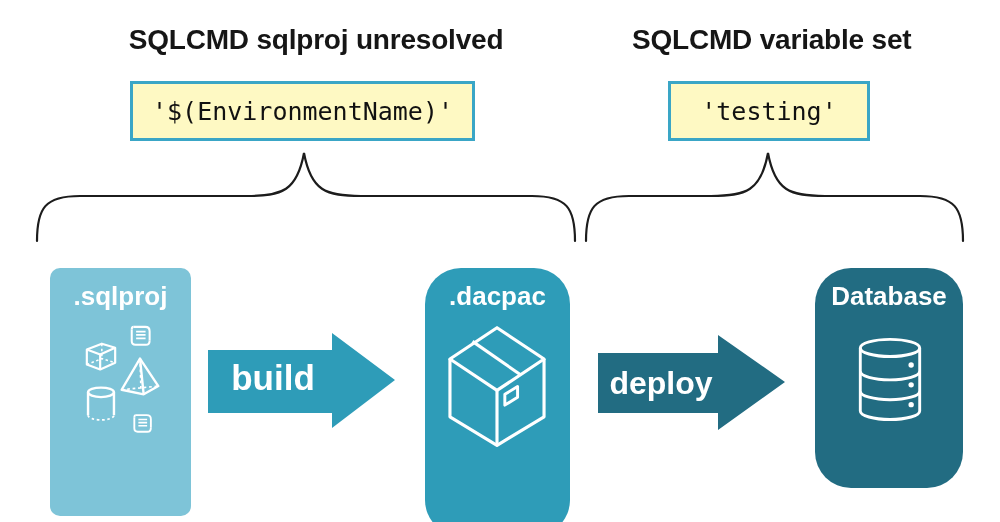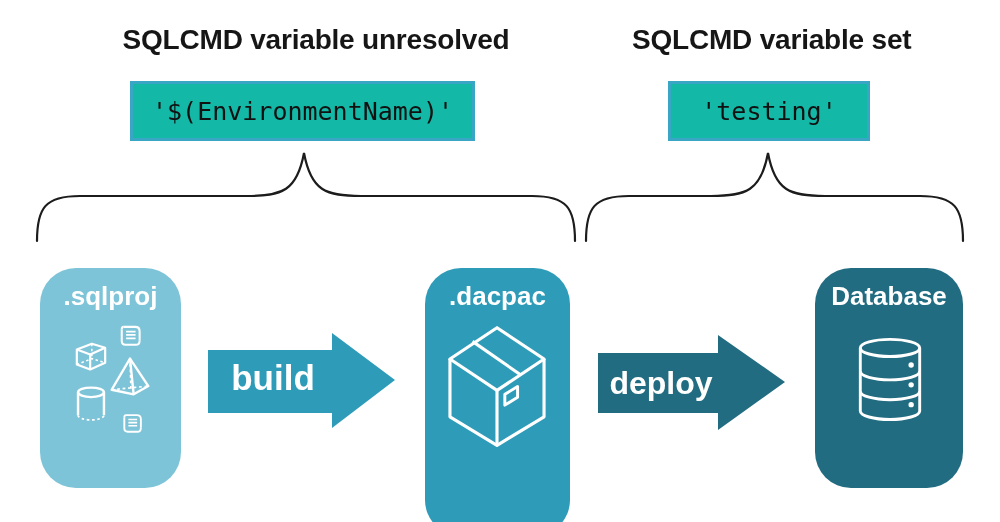--- a/index.html
+++ b/index.html
@@ -10,34 +10,34 @@
   }
   .heading{
     position:absolute;top:24px;text-align:center;
     font-size:28px;font-weight:bold;color:var(--text);
     letter-spacing:-0.2px;white-space:nowrap;
   }
   #heading-left{left:118px;width:396px;}
   #heading-right{left:632px;width:260px;}
 
   .code-box{
-    position:absolute;box-sizing:border-box;background:#14b8a6;
+    position:absolute;box-sizing:border-box;background:#fef9c3;
     border:3px solid var(--code-border);
     display:flex;align-items:center;justify-content:center;
     font-family:"DejaVu Sans Mono",monospace;font-size:25px;color:#111111;
     white-space:nowrap;
   }
   #code-left{left:130px;top:81px;width:345px;height:60px;}
   #code-right{left:668px;top:81px;width:202px;height:60px;}
 
   #braces{position:absolute;left:0;top:0;width:1000px;height:522px;}
   #braces path{fill:none;stroke:#1c1c1c;stroke-width:2.2;stroke-linecap:round;}
 
   .node{position:absolute;border-radius:36px;color:#ffffff;}
-  #node-sqlproj {left:40px; top:268px;width:141px;height:220px;background:var(--light-blue);}
+  #node-sqlproj {left:50px; top:268px;width:141px;height:248px;background:var(--light-blue);border-radius:10px;}
   #node-dacpac  {left:425px;top:268px;width:145px;height:268px;background:var(--teal);}
   #node-database{left:815px;top:268px;width:148px;height:220px;background:var(--dark-teal);}
   .node-label{
     position:absolute;top:13px;left:0;width:100%;text-align:center;
     font-size:26px;font-weight:bold;white-space:nowrap;
   }
   .node svg{position:absolute;overflow:visible;}
   .node svg *{stroke:#ffffff;fill:none;}
 
   .arrow{position:absolute;}
@@ -47,21 +47,21 @@
   .arrow-label{
     position:absolute;display:flex;align-items:center;justify-content:center;
     color:#ffffff;font-weight:bold;white-space:nowrap;
   }
   #arrow-build  .arrow-label{left:0;top:17px;width:130px;height:56px;font-size:35px;}
   #arrow-deploy .arrow-label{left:0;top:18px;width:126px;height:60px;font-size:32px;}
 </style>
 </head>
 <body>
 
-<div class="heading" id="heading-left">SQLCMD variable unresolved</div>
+<div class="heading" id="heading-left">SQLCMD sqlproj unresolved</div>
 <div class="heading" id="heading-right">SQLCMD variable set</div>
 
 <div class="code-box" id="code-left">'$(EnvironmentName)'</div>
 <div class="code-box" id="code-right">'testing'</div>
 
 <svg id="braces" viewBox="0 0 1000 522">
   <path d="M 37 241 C 37 208 45 196 80 196 L 247 196 C 282 196 297 191 304 153
            C 311 191 326 196 361 196 L 532 196 C 567 196 575 208 575 241"></path>
   <path d="M 586 241 C 586 208 594 196 629 196 L 711 196 C 746 196 761 191 768 153
            C 775 191 790 196 825 196 L 920 196 C 955 196 963 208 963 241"></path>

